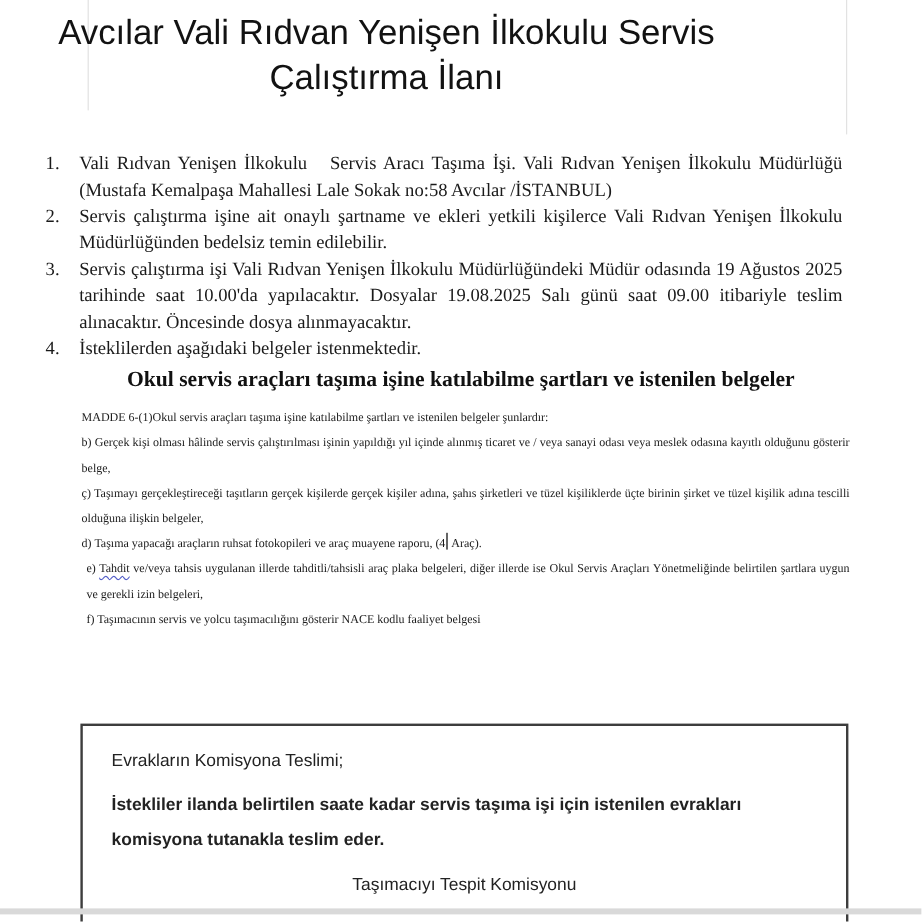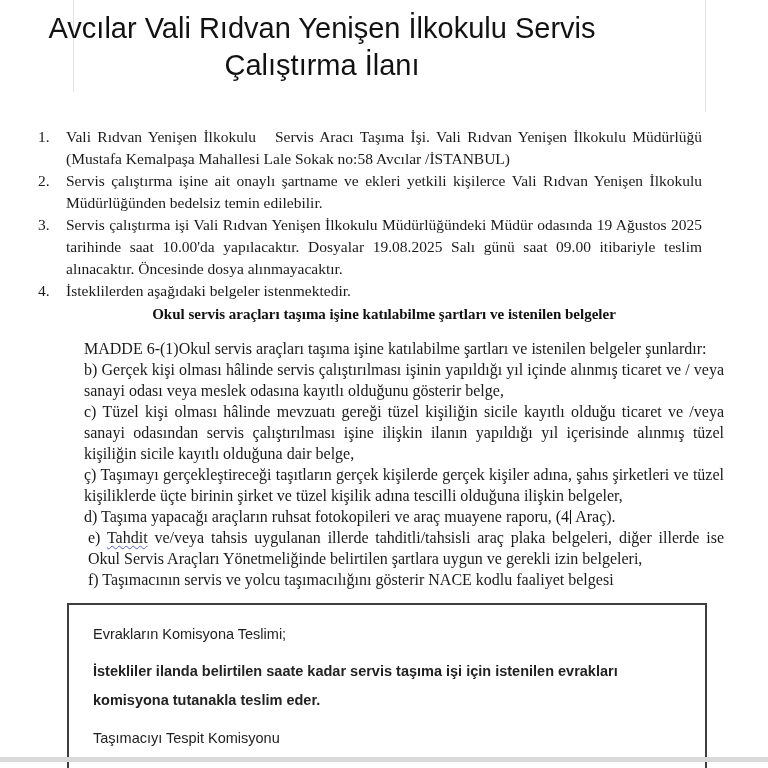--- a/index.html
+++ b/index.html
@@ -31,26 +31,26 @@
   .numbered-list {
     position: absolute; top: 126px; left: 38px; width: 664px;
     font-size: 15.5px; line-height: 22px;
   }
   .list-item { display: flex; }
   .list-num { flex: 0 0 28px; }
   .list-text { flex: 1; text-align: justify; white-space: pre-wrap; }
 
   .section-heading {
     position: absolute; top: 306px; left: 0; width: 768px;
-    text-align: center; font-weight: bold; font-size: 15px; color: #111;
+    text-align: center; font-weight: bold; font-size: 18px; color: #111;
   }
 
   .madde-block {
     position: absolute; top: 338px; left: 68px; width: 640px;
-    font-size: 16px; line-height: 21px; text-align: justify; margin-left: 16px;
+    font-size: 10px; line-height: 21px; text-align: justify;
   }
   .madde-block p { margin: 0; }
   .indent-sm { padding-left: 4px; }
 
   .caret {
     display: inline-block; width: 1px; height: 14px;
     background: #000; vertical-align: -2px; margin: 0 1px;
   }
   .squiggle {
     text-decoration-line: underline;
@@ -65,21 +65,21 @@
     position: absolute; top: 603px; left: 67px; width: 640px; height: 210px;
     border: 2px solid #3d3d3d;
     padding: 6px 12px;
     font-family: "Liberation Sans", sans-serif;
     font-size: 14.5px; color: #222; line-height: 22px;
   }
   .notice-box p { margin: 12px; }
   .box-p1 { margin-top: 8px; }
   .box-p2 { margin-top: 26px; line-height: 29px; font-weight: bold; }
   .box-p3 { margin-top: 18px; }
-  .box-sig { margin-top: 16px; text-align: left; }
+  .box-sig { margin-top: 16px; text-align: center; }
 
   .bottom-strip {
     position: absolute; left: 0; top: 757px; width: 768px; height: 5px;
     background: #d9d9d9;
   }
 </style>
 </head>
 <body>
 
 <div class="page">
@@ -110,21 +110,20 @@
       <span class="list-num">4.</span>
       <span class="list-text">İsteklilerden aşağıdaki belgeler istenmektedir.</span>
     </div>
   </div>
 
   <div class="section-heading">Okul servis araçları taşıma işine katılabilme şartları ve istenilen belgeler</div>
 
   <div class="madde-block">
     <p>MADDE 6-(1)Okul servis araçları taşıma işine katılabilme şartları ve istenilen belgeler şunlardır:</p>
     <p>b) Gerçek kişi olması hâlinde servis çalıştırılması işinin yapıldığı yıl içinde alınmış ticaret ve / veya sanayi odası veya meslek odasına kayıtlı olduğunu gösterir belge,</p>
-    <p>c) Tüzel kişi olması hâlinde mevzuatı gereği tüzel kişiliğin sicile kayıtlı olduğu ticaret ve /veya sanayi odasından servis çalıştırılması işine ilişkin ilanın yapıldığı yıl içerisinde alınmış tüzel kişiliğin sicile kayıtlı olduğuna dair belge,</p>
     <p>ç) Taşımayı gerçekleştireceği taşıtların gerçek kişilerde gerçek kişiler adına, şahıs şirketleri ve  tüzel kişiliklerde üçte birinin şirket ve tüzel kişilik adına tescilli olduğuna ilişkin belgeler,</p>
     <p><span>d) Taşıma yapacağı araçların ruhsat fotokopileri ve araç muayene raporu, (4</span><span class="caret"></span><span> Araç).</span></p>
     <p class="indent-sm"><span>e) </span><span class="squiggle">Tahdit</span><span> ve/veya tahsis uygulanan illerde tahditli/tahsisli araç plaka belgeleri, diğer illerde ise Okul Servis Araçları Yönetmeliğinde belirtilen şartlara uygun ve gerekli izin belgeleri,</span></p>
     <p class="indent-sm">f) Taşımacının servis ve yolcu taşımacılığını gösterir NACE kodlu faaliyet belgesi</p>
   </div>
 
   <div class="notice-box">
     <p class="box-p1">Evrakların Komisyona Teslimi;</p>
     <p class="box-p2">İstekliler ilanda belirtilen saate kadar servis taşıma işi için istenilen evrakları komisyona tutanakla teslim eder.</p>
     <p class="box-sig">Taşımacıyı Tespit Komisyonu</p>

